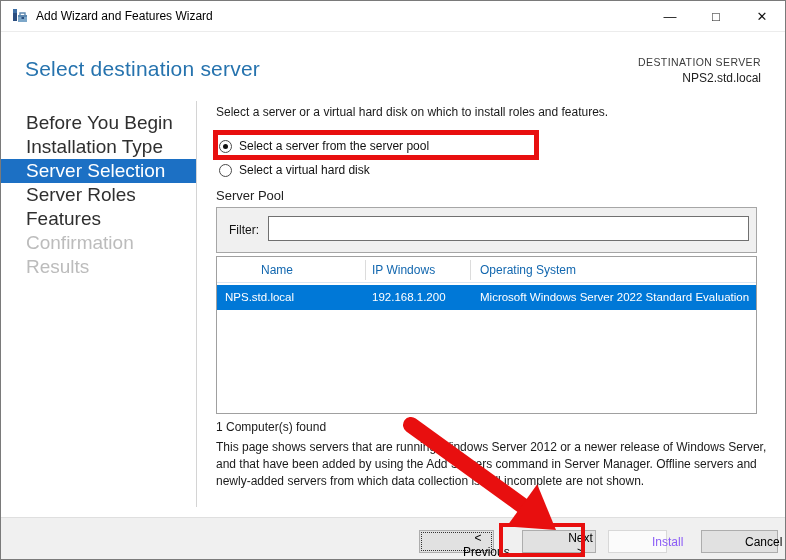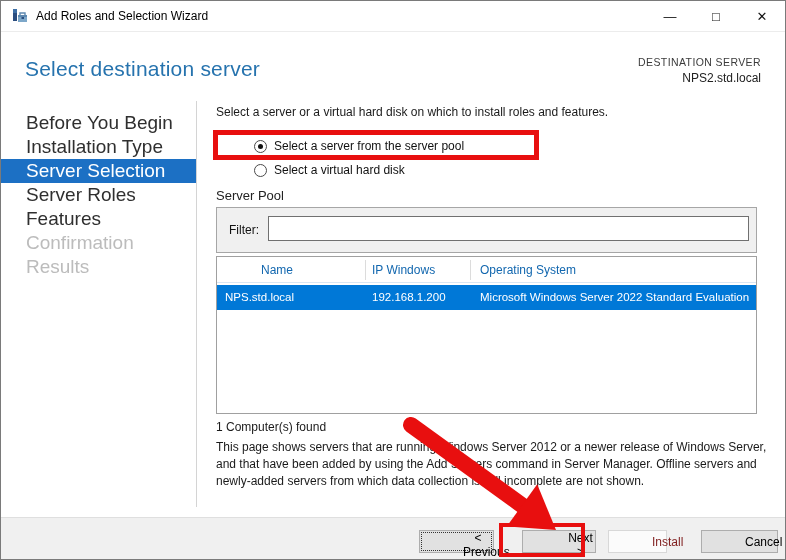--- a/index.html
+++ b/index.html
@@ -46,21 +46,21 @@
   }
   .side-item.selected { background:#1c70c4; color:#ffffff; }
   .side-item.disabled { color:#bcbcbc; }
   .side-divider {
     position:absolute; left:195px; top:100px; width:1px; height:406px; background:#d4d4d4;
   }
 
   
   .instruction { position:absolute; left:215px; top:104px; font-size:12px; }
 
-  .radio-row { position:absolute; left:218px; height:16px; display:flex; align-items:center;padding-left:35px; }
+  .radio-row { position:absolute; left:218px; height:16px; display:flex; align-items:center; }
   .radio-row.r1 { top:137px; }
   .radio-row.r2 { top:161px; }
   .radio-circle {
     width:13px; height:13px; border:1px solid #4a4a4a; border-radius:50%;
     background:#fff; margin-right:7px; position:relative; flex:0 0 auto;
   }
   .radio-circle.checked::after {
     content:""; position:absolute; left:3px; top:3px; width:5px; height:5px;
     border-radius:50%; background:#111;
   }
@@ -107,21 +107,21 @@
   }
   .btn {
     position:absolute; top:12px; height:23px; font-size:12px;
     font-family:"Liberation Sans","DejaVu Sans",sans-serif;
     background:#e1e1e1; border:1px solid #adadad; color:#000; cursor:default;
     text-align:center;
     padding-left:43px;
   }
   .btn.prev   { left:418px; width:75px; outline:1px dotted #333; outline-offset:-3px; }
   .btn.next   { left:504px; width:74px;margin-left:17px; }
-  .btn.install{ left:607px; width:59px; background:#fbfbfb; border-color:#d8d8d8; color:#7f1d1d; }
+  .btn.install{ left:607px; width:59px; background:#fbfbfb; border-color:#d8d8d8; color:#8b5cf6; }
   .btn.cancel { left:700px; width:77px; }
 
   
   .hl-rect { position:absolute; border:5px solid #e80f0f; background:transparent; z-index:20; pointer-events:none; }
   .hl-radio { left:212px; top:129px; width:326px; height:30px; }
   .hl-next  { left:498px; top:522px; width:86px; height:34px; border-width:4px; }
   .arrow-svg { position:absolute; left:380px; top:412px; width:200px; height:125px; z-index:21; pointer-events:none; }
 </style>
 </head>
 <body>
@@ -130,21 +130,21 @@
 
   <div class="titlebar">
     <svg class="titlebar-icon" viewBox="0 0 17 17">
       <rect x="1" y="1" width="4" height="12" fill="#2a4d7f"></rect>
       <rect x="1" y="1" width="4" height="4" fill="#3c6ea5"></rect>
       <path d="M6 7 h9 v7 h-9 z" fill="#7da7c9"></path>
       <path d="M6 7 h9 v2 h-9 z" fill="#5d88b0"></path>
       <path d="M8 7 v-2 h5 v2" fill="none" stroke="#5d88b0" stroke-width="1.4"></path>
       <rect x="9.5" y="9" width="2.5" height="2" fill="#2a4d7f"></rect>
     </svg>
-    <span class="titlebar-title">Add Roles and Selection Wizard</span>
+    <span class="titlebar-title">Add Wizard and Features Wizard</span>
     <span class="win-btn min">—</span>
     <span class="win-btn max">□</span>
     <span class="win-btn close">✕</span>
   </div>
 
   <div class="page-title">Select destination server</div>
   <div class="dest-block">
     <div class="dest-label">DESTINATION SERVER</div>
     <div class="dest-value">NPS2.std.local</div>
   </div>

